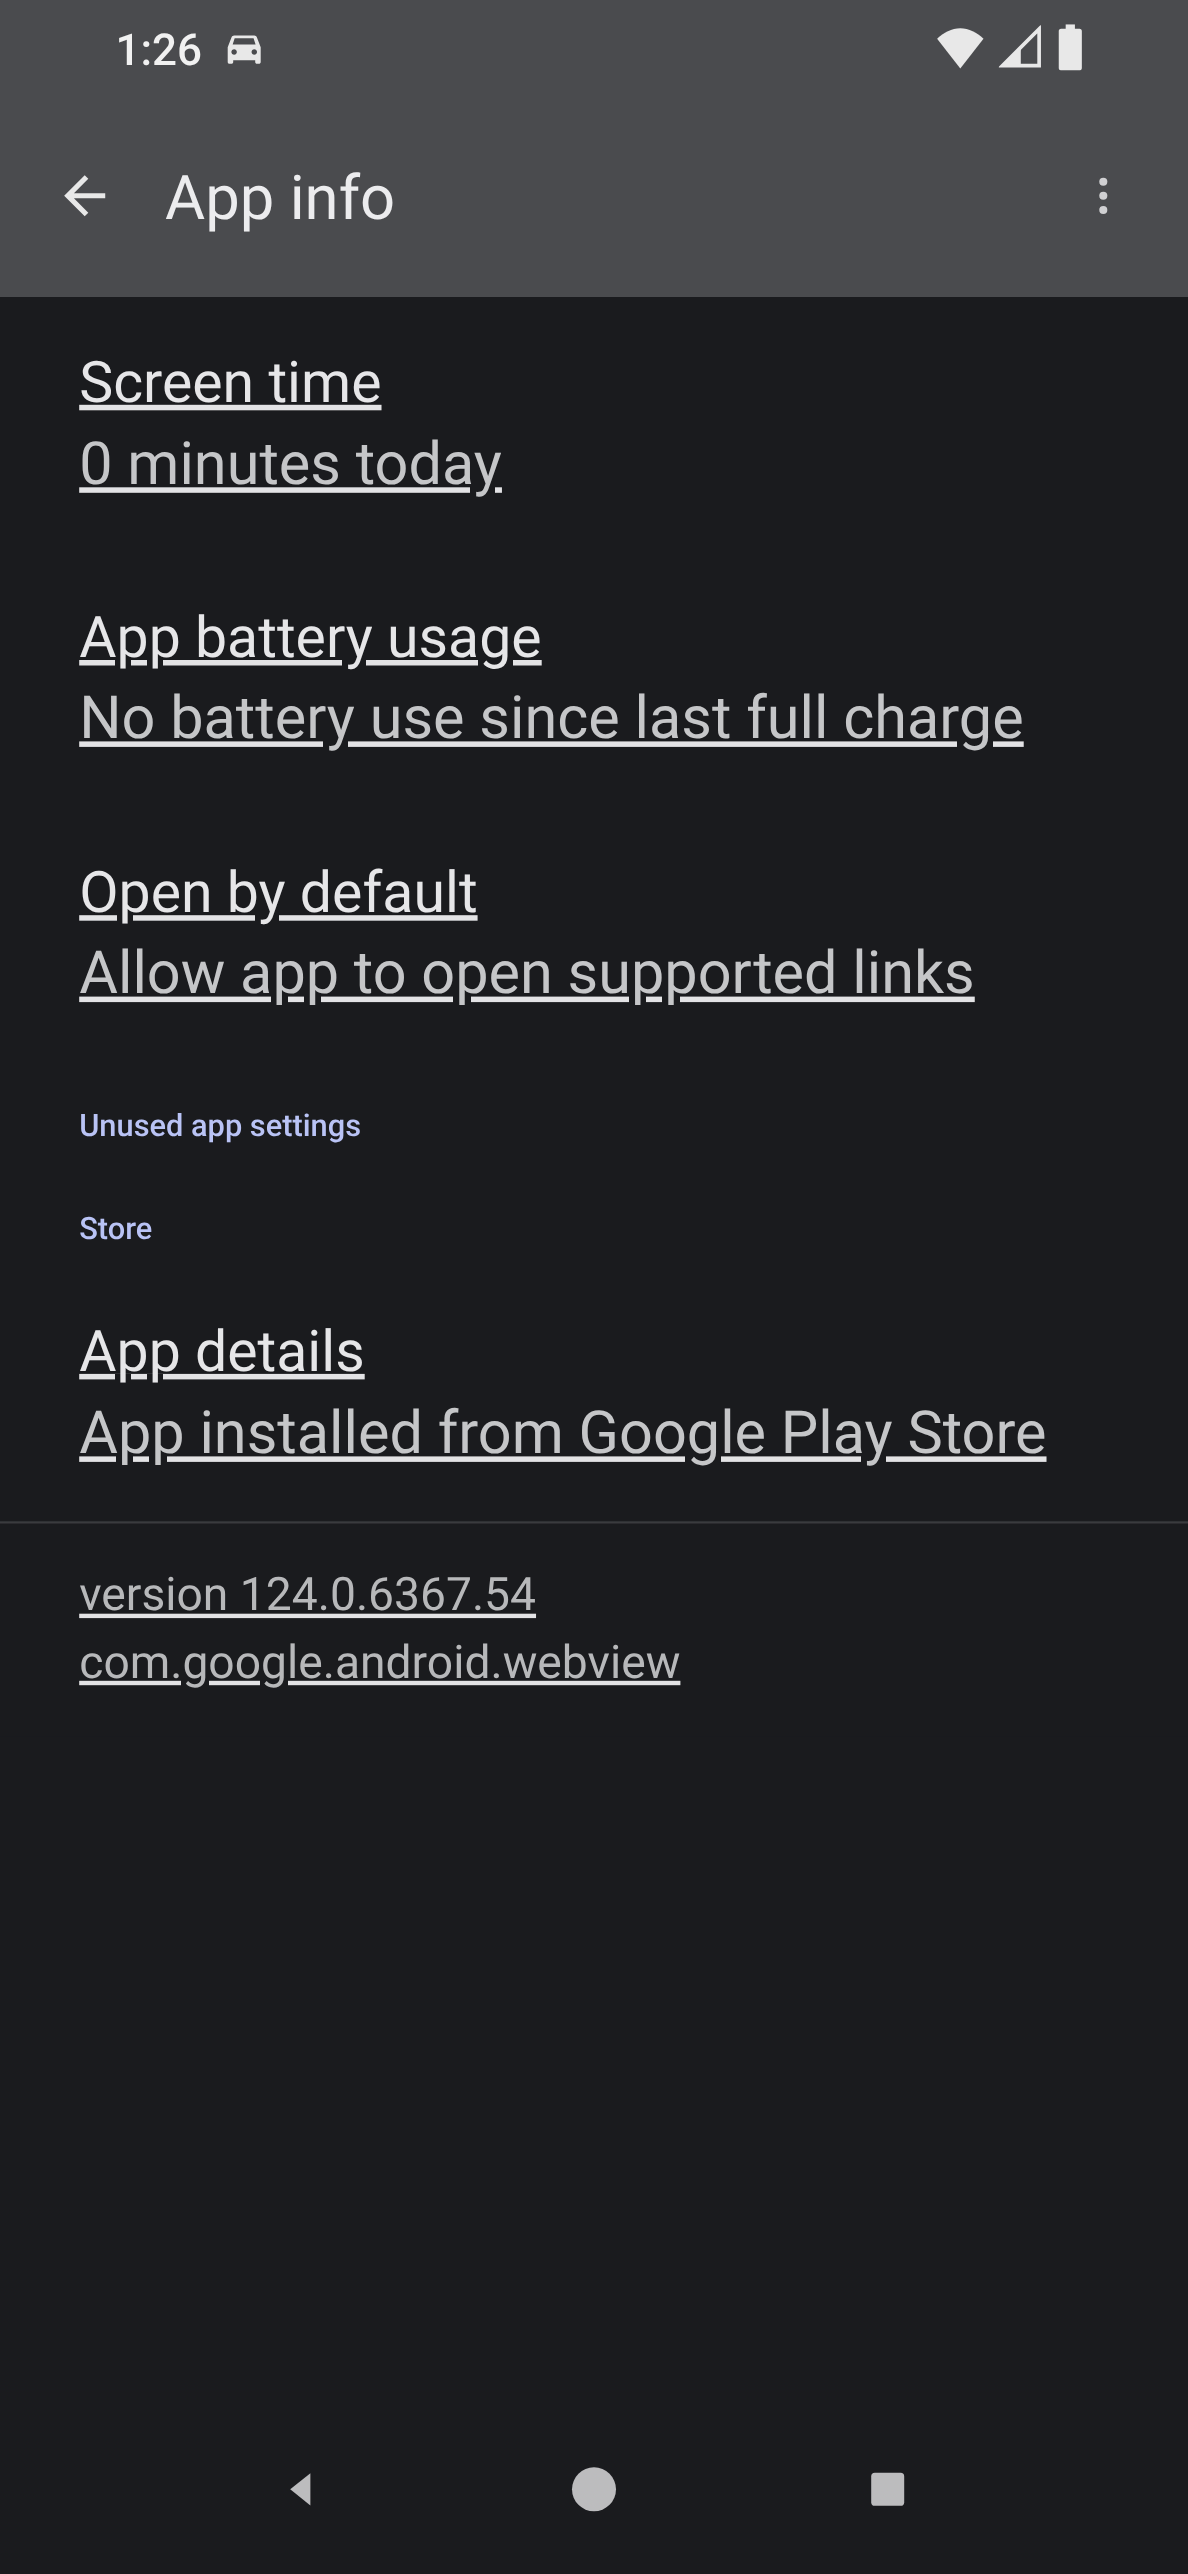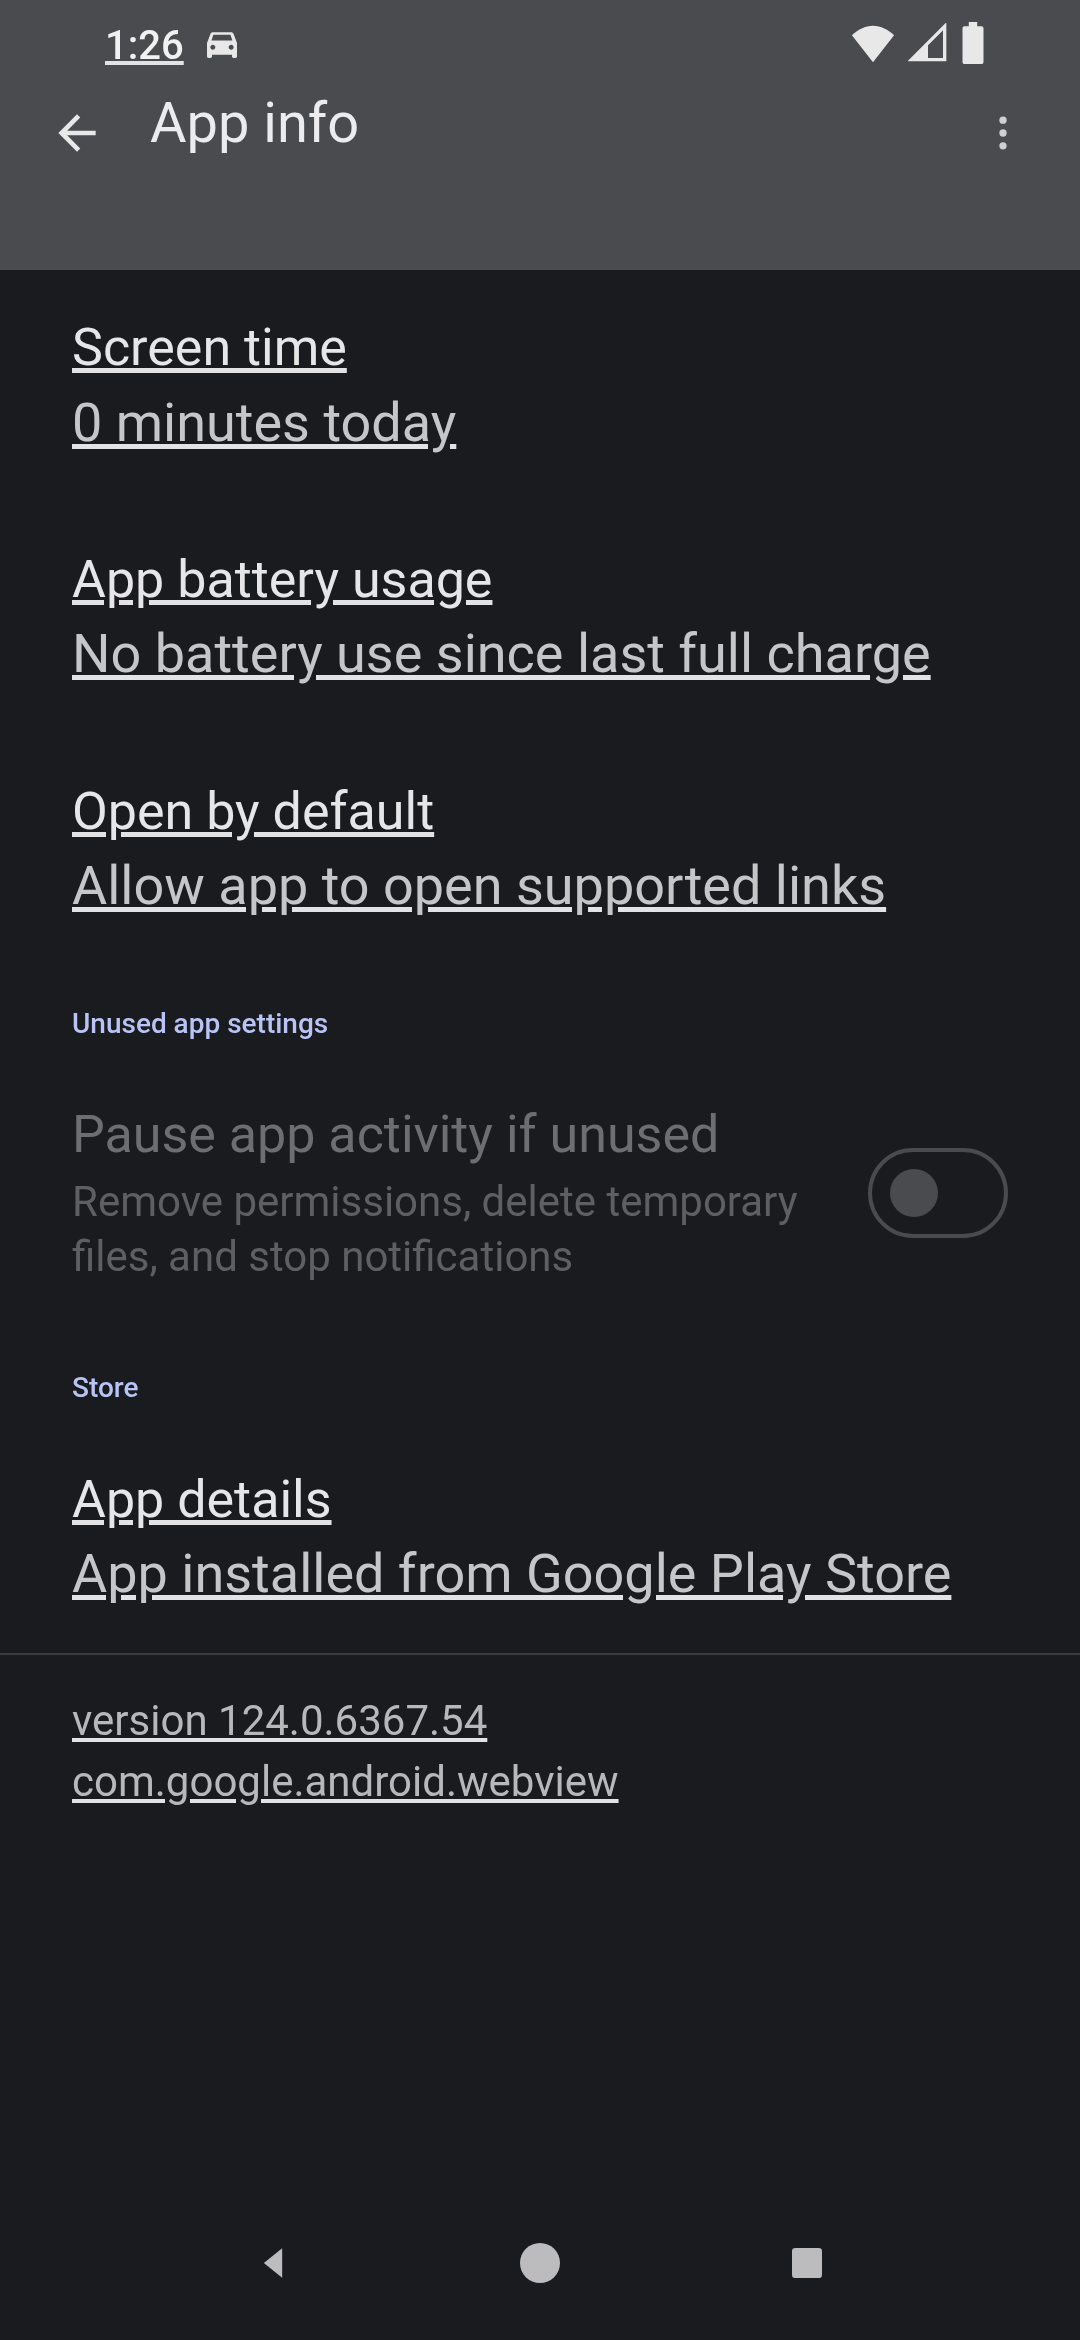--- a/index.html
+++ b/index.html
@@ -11,21 +11,20 @@
   color: #e3e3e5;
   overflow: hidden;
 }
 .status-bar {
   height: 90px;
   background: #4a4b4e;
   display: flex;
   align-items: center;
   justify-content: space-between;
   padding: 0 64px 0 105px;
-  text-decoration: underline;
 }
 .status-left {
   display: flex;
   align-items: center;
   gap: 18px;
 }
 .status-time {
   font-size: 40px;
   font-weight: 500;
   color: #f1f1f1;
@@ -33,20 +32,21 @@
 .status-right {
   display: flex;
   align-items: center;
   gap: 12px;
   padding-right: 30px;
 }
 .app-bar {
   height: 180px;
   background: #4a4b4e;
   display: flex;
+  align-items: center;
   padding: 0 32px;
 }
 .back-btn {
   width: 90px;
   height: 90px;
   display: flex;
   align-items: center;
   justify-content: center;
 }
 .app-bar-title {
@@ -224,29 +224,20 @@
     <div class="item-sub">No battery use since last full charge</div>
   </div>
 
   <div class="list-item">
     <div class="item-title">Open by default</div>
     <div class="item-sub">Allow app to open supported links</div>
   </div>
 
   <div class="section-header">Unused app settings</div>
 
-  <div class="toggle-row">
-    <div class="toggle-text">
-      <div class="toggle-title">Pause app activity if unused</div>
-      <div class="toggle-sub">Remove permissions, delete temporary files, and stop notifications</div>
-    </div>
-    <div class="switch">
-      <div class="switch-thumb"></div>
-    </div>
-  </div>
 
   <div class="section-header">Store</div>
 
   <div class="list-item">
     <div class="item-title">App details</div>
     <div class="item-sub">App installed from Google Play Store</div>
   </div>
 
   <div class="divider"></div>
 

